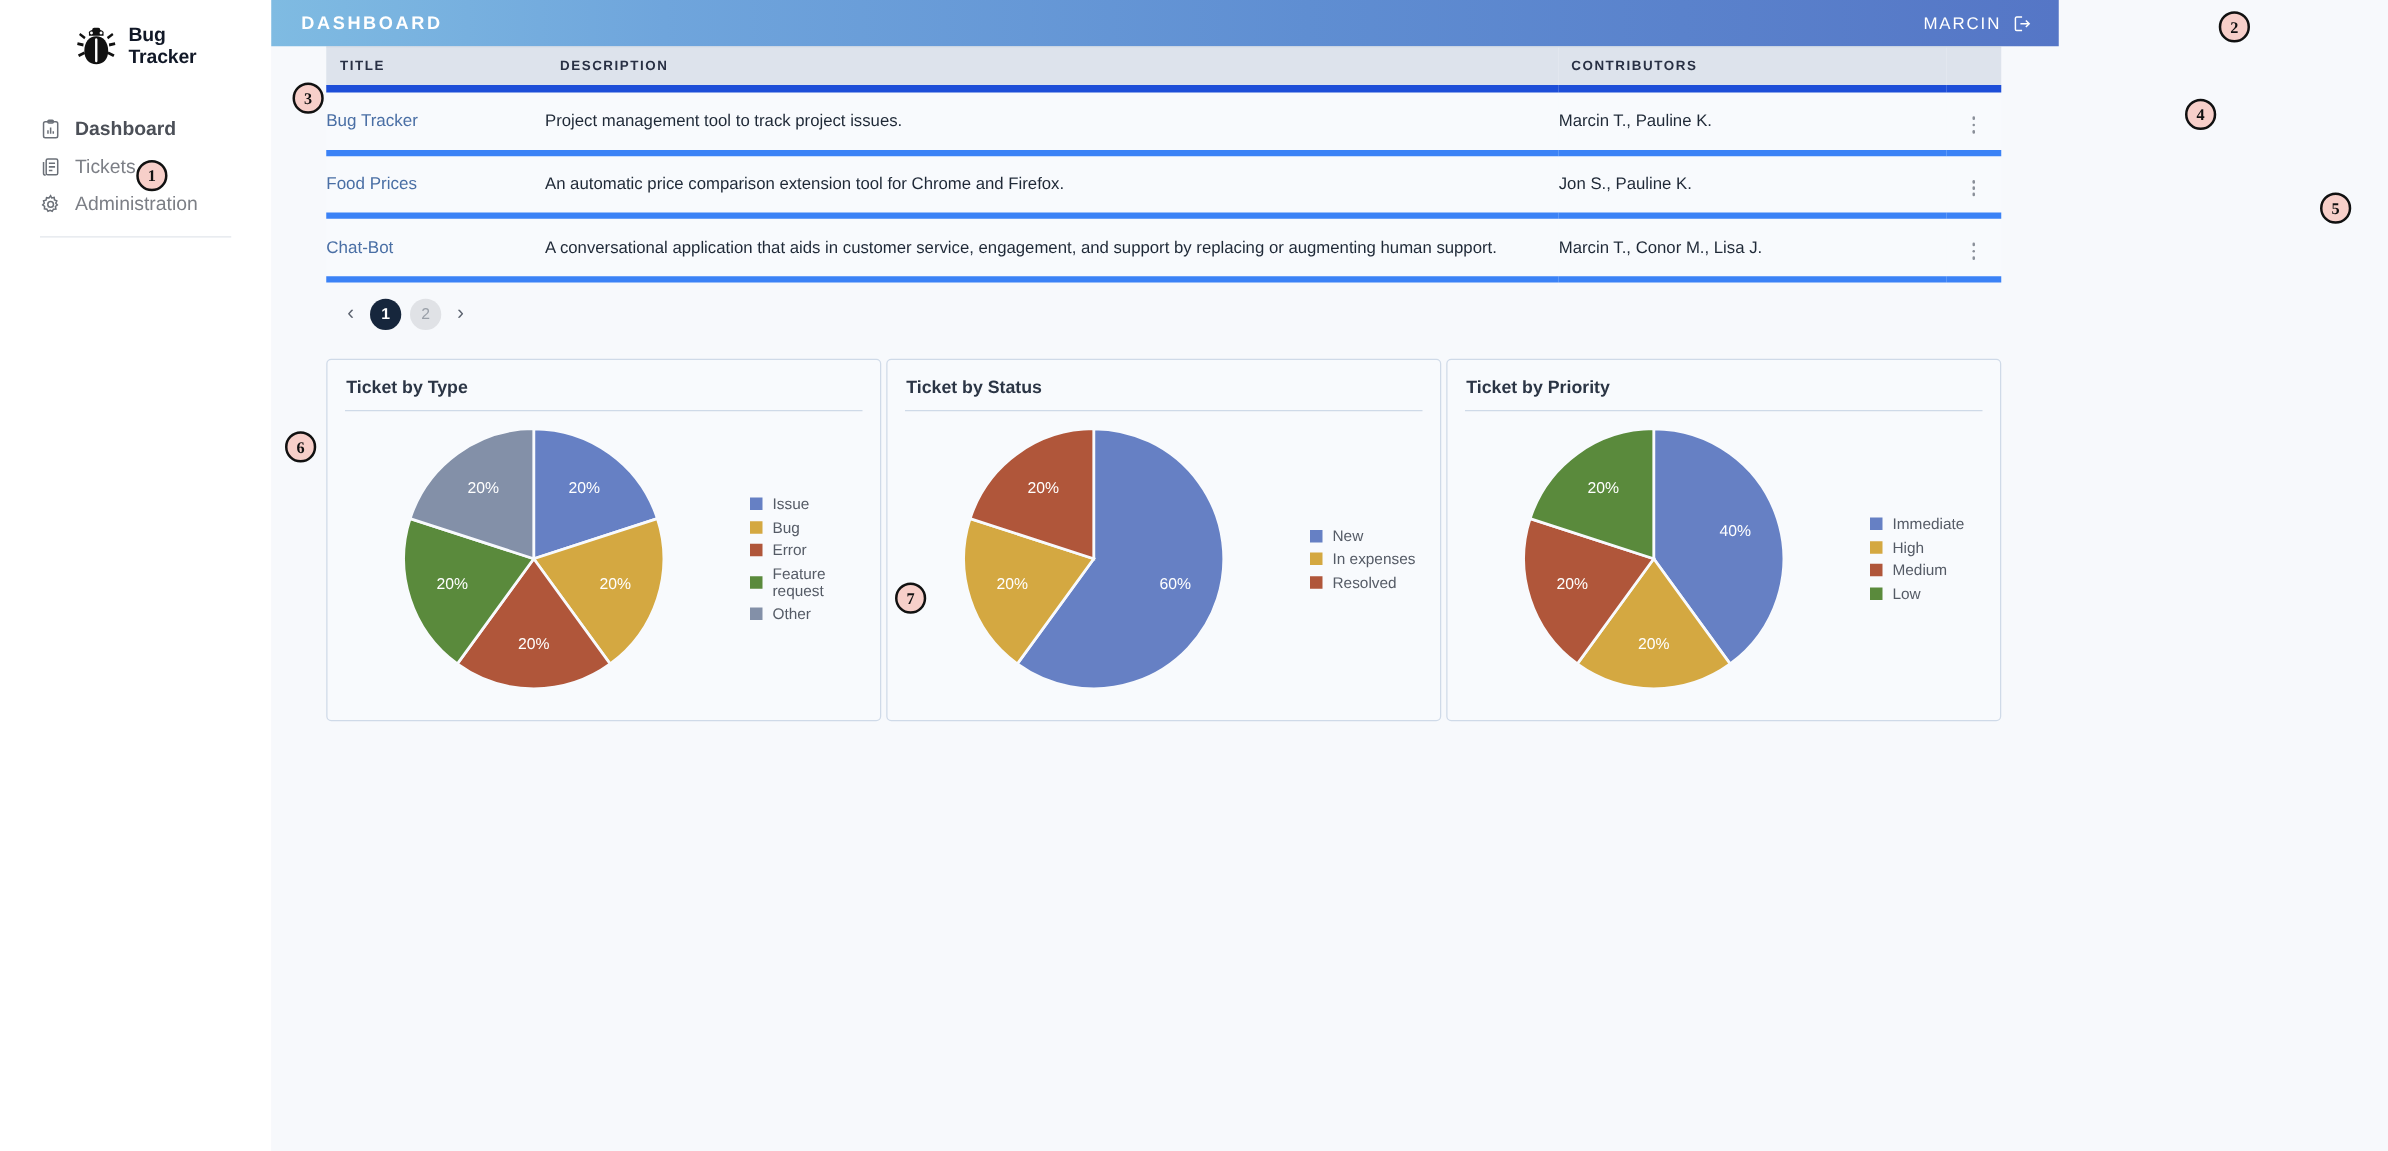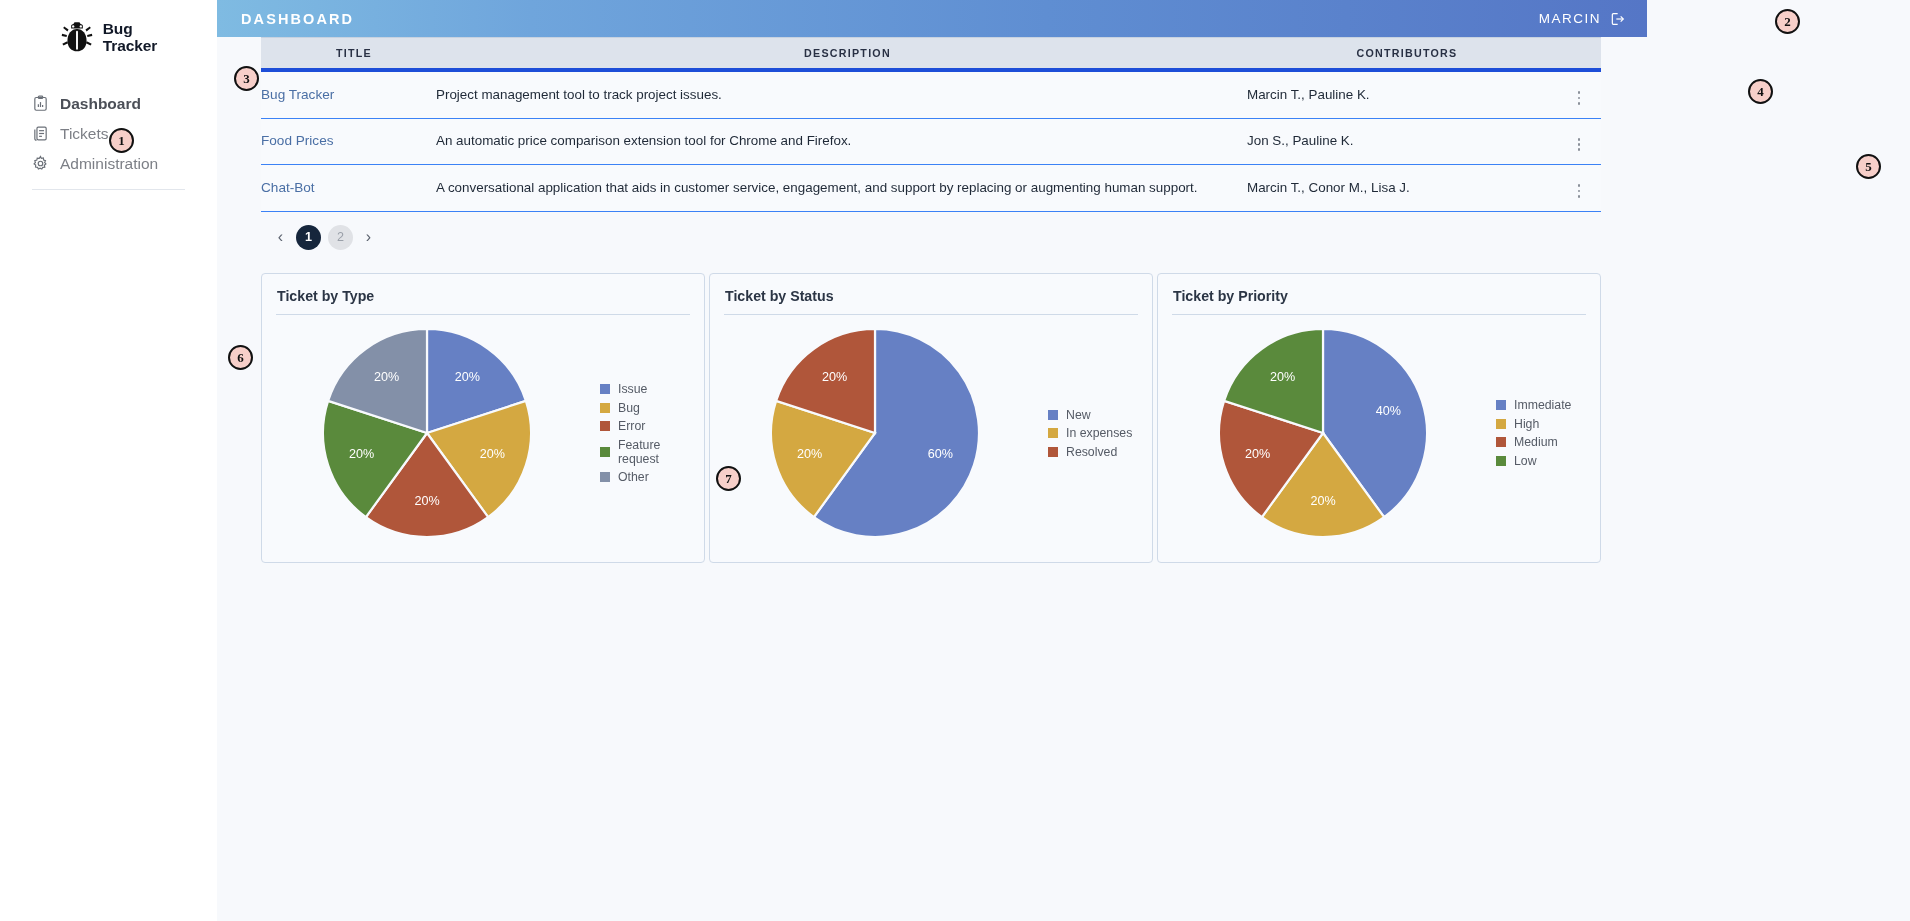--- a/index.html
+++ b/index.html
@@ -68,32 +68,32 @@
     font-size: 12.5px; padding: 5px 11px 6px 11px;
     border-radius: 5px; cursor: pointer; letter-spacing: .2px;
     border: none;
   }
 
   table.projects { width: 100%; border-collapse: collapse; table-layout: fixed; }
   table.projects thead th {
     background: #dde3ec;
     color: #283044;
     font-size: 10.7px; font-weight: bold; letter-spacing: 1.25px;
-    text-align: center; text-transform: uppercase;
+    text-align: left; text-transform: uppercase;
     padding: 9px 0 9px 0;
     border-top: 1px solid #c7d2e0;
-    border-bottom: 4px solid #1d4ed8;
+    border-bottom: 6px solid #1d4ed8;
   }
   table.projects thead th.c-title { padding-left: 11px; width: 175px; }
   table.projects thead th.c-desc  { padding-left: 12px; }
   table.projects thead th.c-contrib { padding-left: 10px; width: 310px; }
   table.projects thead th.c-menu  { width: 44px; }
 
   table.projects tbody td {
-    border-bottom: 1px solid #3b82f6;
+    border-bottom: 5px solid #3b82f6;
     font-size: 13.4px; color: #1f2937;
     padding: 10px 0 11px 0;
     vertical-align: middle;
     background: #f8fafd;
   }
   td.c-title { padding-left: 11px; }
   td.c-title a { color: #4a6fa5; text-decoration: none; cursor: pointer; font-size: 13.6px;}
   td.c-desc { padding-left: 12px; color: #111827; margin-left: 16px; }
   td.c-contrib { padding-left: 10px; color: #111827; }
   td.c-menu { text-align: center; }

